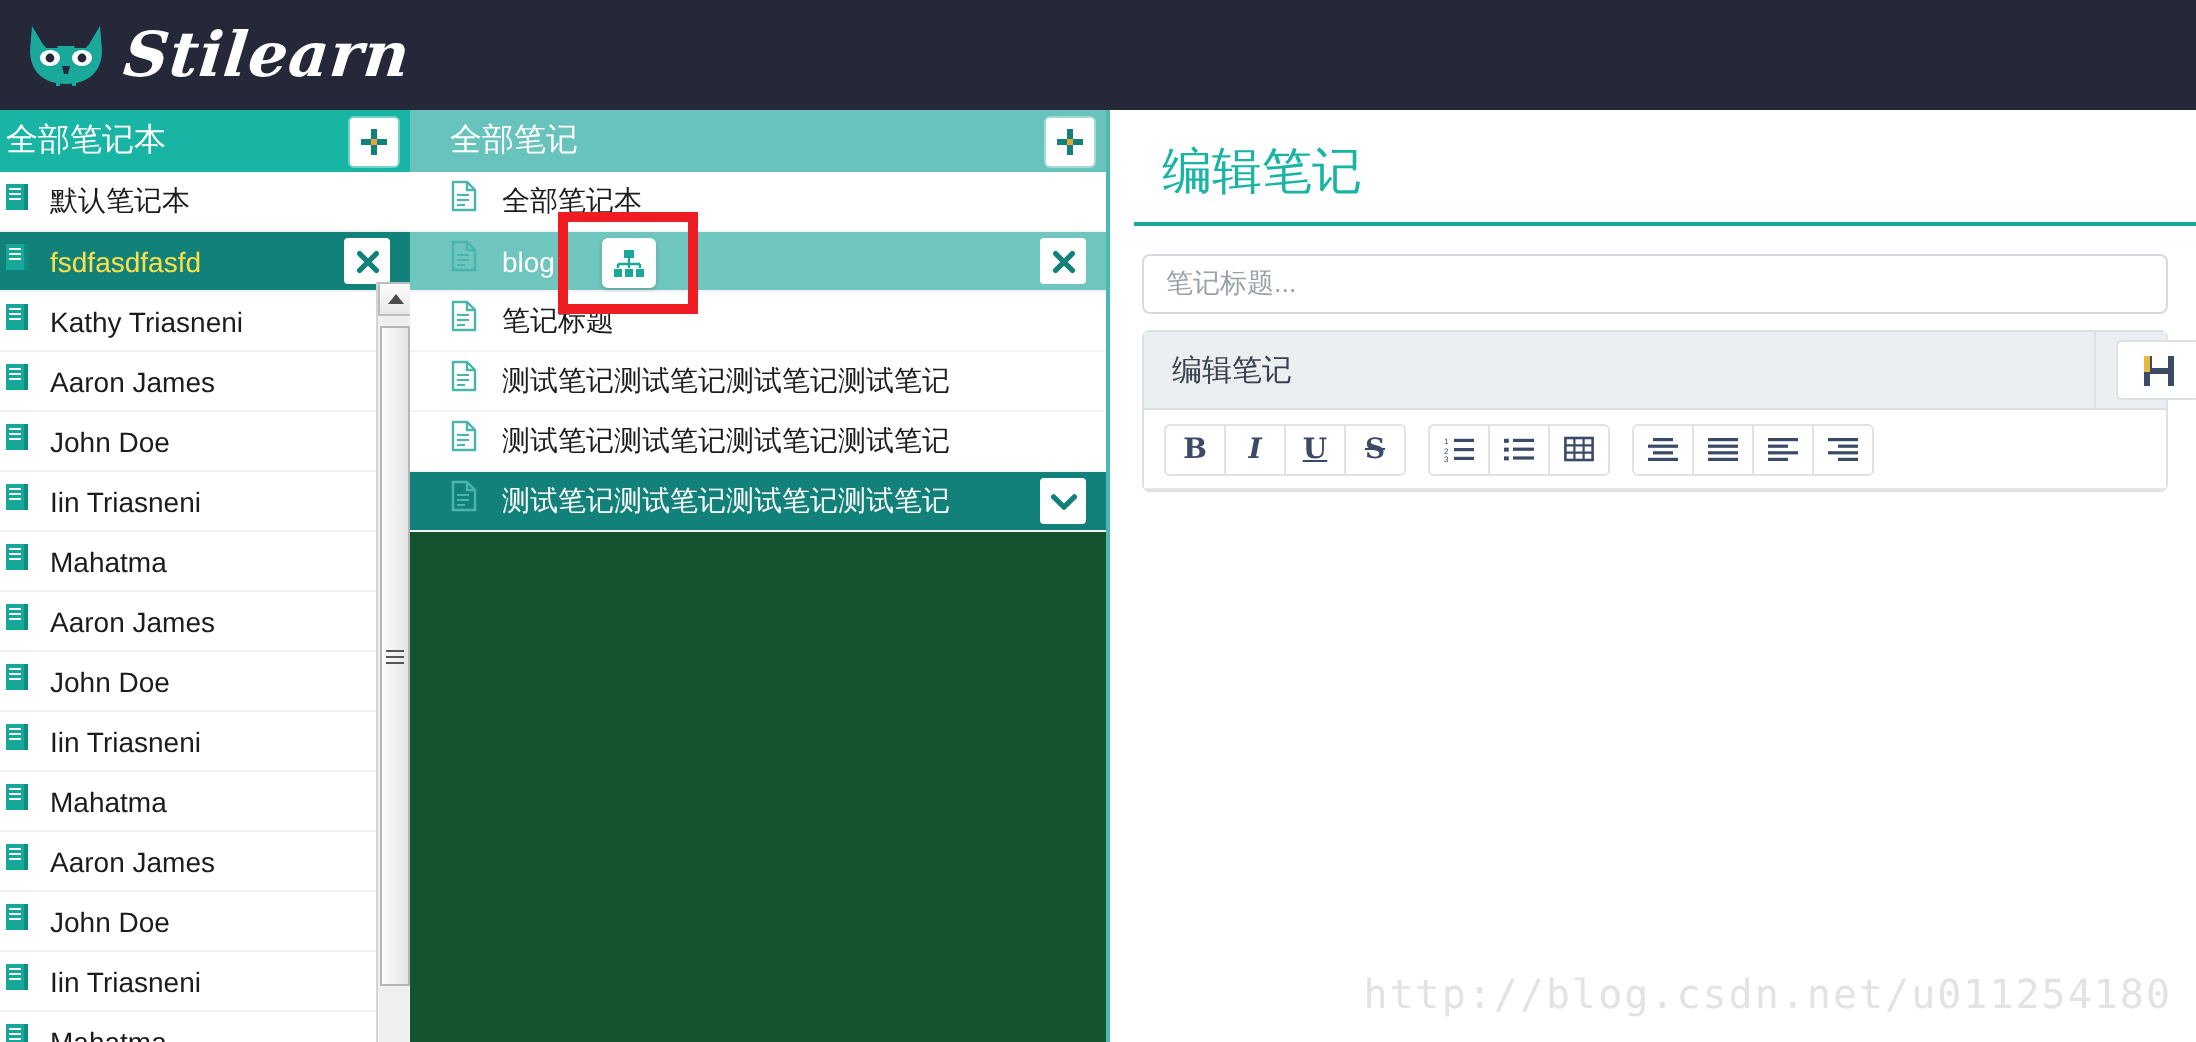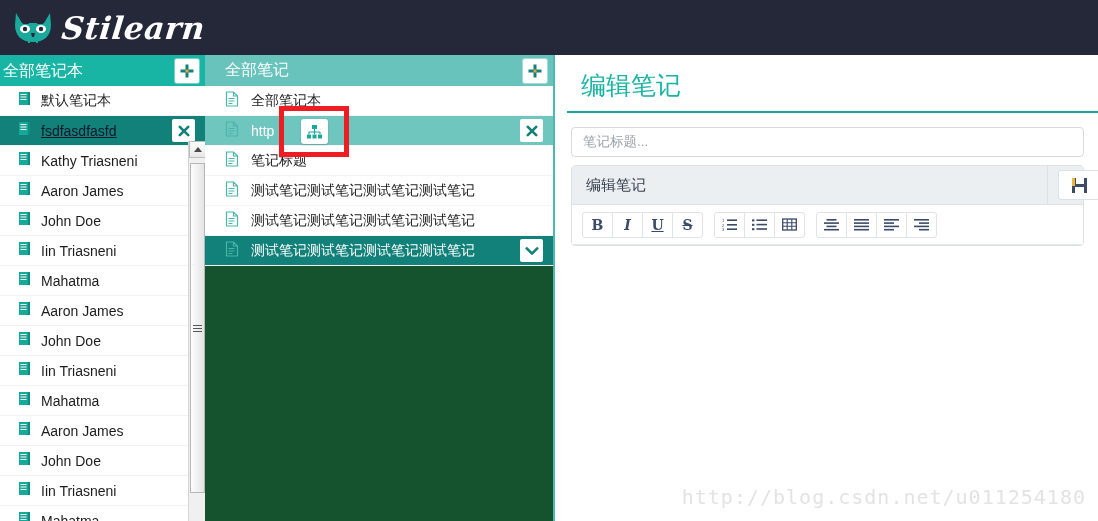--- a/index.html
+++ b/index.html
@@ -42,27 +42,27 @@
     position: absolute; right: 6px; top: 4px;
     width: 24px; height: 24px; background: #ffffff; border-radius: 2px;
     display: flex; align-items: center; justify-content: center;
     box-shadow: 0 0 0 1px rgba(255,255,255,.4);
   }
   .plus-svg { width: 14px; height: 14px; display: block; }
 
   .nb-list { position: relative; height: 435px; width: 205px; }
   .nb-item {
     height: 30px; display: flex; align-items: center;
-    padding-left: 16px; position: relative;
+    padding-left: 0; position: relative;
     border-bottom: 1px solid #f2f2f2;
   }
   .nb-item .bk { width: 16px; height: 15px; flex: 0 0 16px; margin-right: 9px; }
   .nb-item .lbl { font-size: 14px; color: #1c1c1c; white-space: nowrap; }
   .nb-item.sel { background: #11817a; }
-  .nb-item.sel .lbl { color: #0f172a; text-decoration: underline; }
+  .nb-item.sel .lbl { color: #fde047; }
   .row-btn {
     position: absolute; right: 10px; top: 3px;
     width: 23px; height: 23px; background: #ffffff; border-radius: 2px;
     display: flex; align-items: center; justify-content: center;
   }
   .x-svg { width: 12px; height: 12px; display: block; }
 
   
   .lscroll {
     position: absolute; right: 0; top: 86px; width: 17px; height: 435px;
@@ -422,21 +422,21 @@
           <span class="lbl">全部笔记本</span>
         </div>
         <div class="note-item hover">
           <span><svg class="dc" viewBox="0 0 14 16">
               <path fill="none" stroke="#49b5ab" stroke-width="1.2" d="M1.5 1 h7 l4 4 v10 h-11 Z"></path>
               <path fill="none" stroke="#49b5ab" stroke-width="1.2" d="M8.5 1 v4 h4"></path>
               <rect x="3.5" y="7" width="6" height="1" fill="#49b5ab"></rect>
               <rect x="3.5" y="9.5" width="6" height="1" fill="#49b5ab"></rect>
               <rect x="3.5" y="12" width="4" height="1" fill="#49b5ab"></rect>
             </svg></span>
-          <span class="lbl">http</span>
+          <span class="lbl">blog</span>
           <div class="tree-btn">
             <span>
               <svg class="tree-svg" viewBox="0 0 15 14">
                 <rect x="5" y="0" width="5" height="4" fill="#19a99b"></rect>
                 <path stroke="#19a99b" stroke-width="1.2" fill="none" d="M7.5 4 v3 M2 7 h11 M2 7 v2 M7.5 7 v2 M13 7 v2"></path>
                 <rect x="0" y="9.5" width="4" height="4" fill="#19a99b"></rect>
                 <rect x="5.5" y="9.5" width="4" height="4" fill="#19a99b"></rect>
                 <rect x="11" y="9.5" width="4" height="4" fill="#19a99b"></rect>
               </svg>
             </span>

